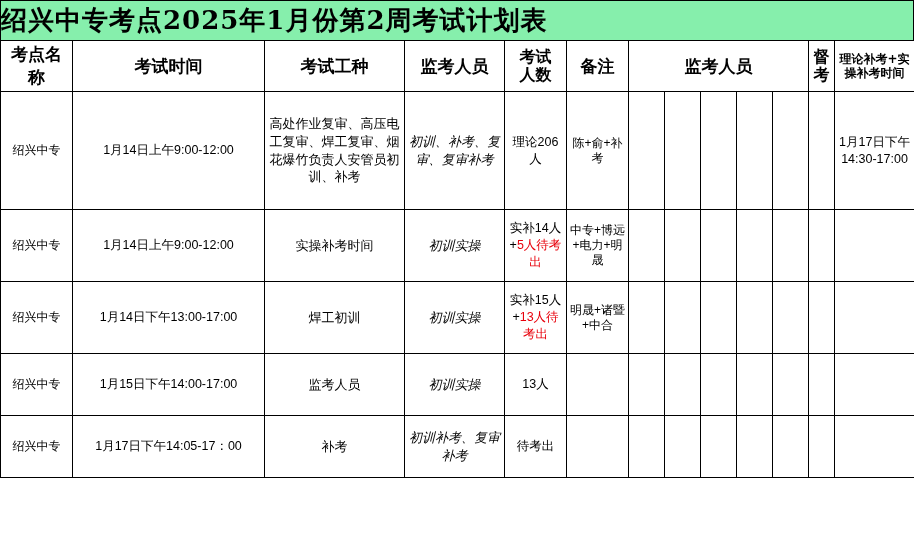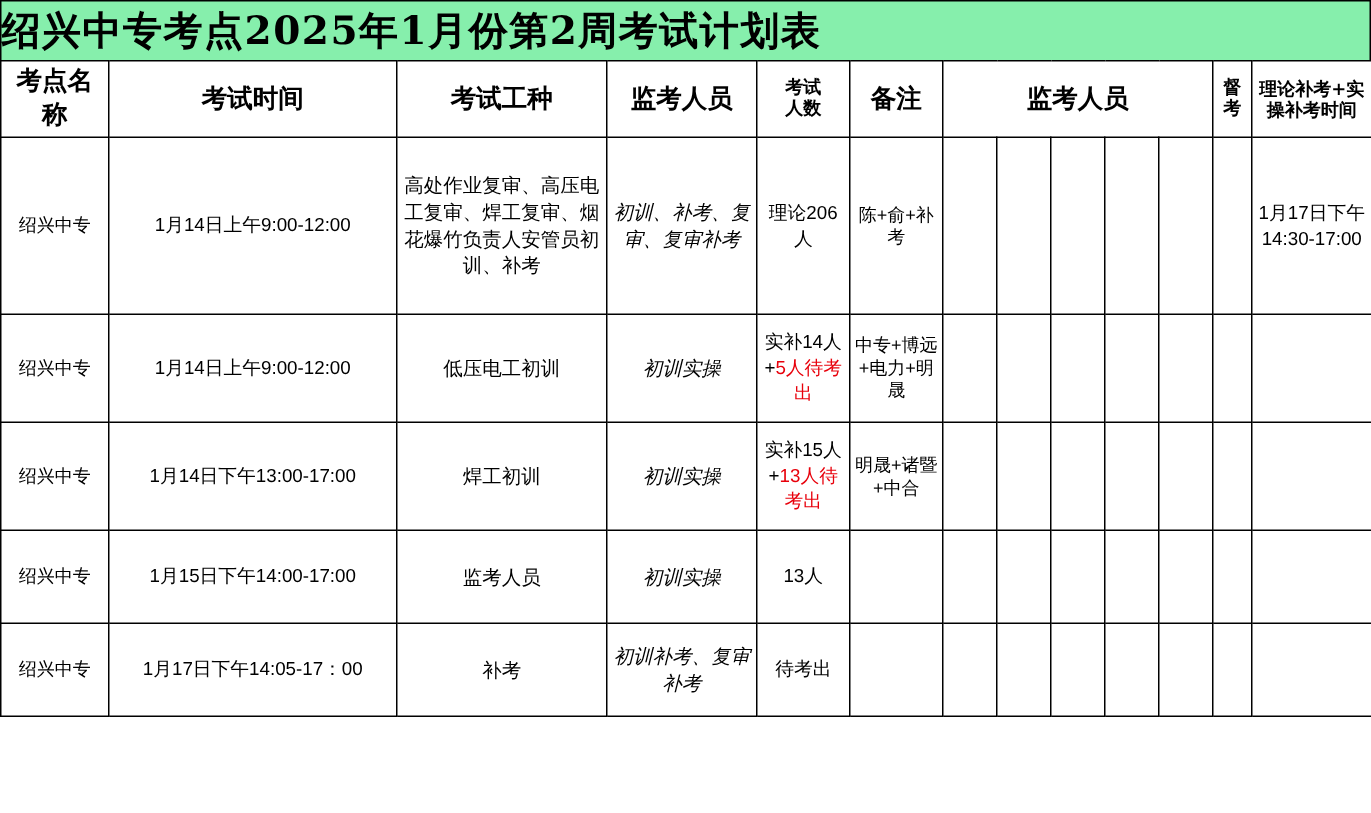--- a/index.html
+++ b/index.html
@@ -49,21 +49,21 @@
     font-weight:bold;
     font-size:17px;
     height:46px;
   }
   thead th.small{
     font-size:12px;
     line-height:1.2;
     margin-left:12px;
   }
   thead th.narrow{
-    font-size:12px;
+    font-size:16px;
     line-height:1.15;
   }
   tbody td{
     font-family:"Liberation Sans","DejaVu Sans",sans-serif;
   }
   td.place{font-size:12px;white-space:nowrap;}
   td.time{font-size:12.5px;white-space:nowrap;}
   td.trade{font-size:13px;}
   td.type{font-size:13px;font-style:italic;}
   td.count{font-size:12.5px;}
@@ -128,21 +128,21 @@
         <td></td>
         <td></td>
         <td></td>
         <td></td>
         <td></td>
         <td class="last">1月17日下午14:30-17:00</td>
       </tr>
       <tr class="r2">
         <td class="place">绍兴中专</td>
         <td class="time">1月14日上午9:00-12:00</td>
-        <td class="trade">低压电工初训</td>
+        <td class="trade">实操补考时间</td>
         <td class="type">初训实操</td>
         <td class="count"><span>实补14人 +</span><span class="red">5人待考出</span></td>
         <td class="remark">中专+博远+电力+明晟</td>
         <td></td>
         <td></td>
         <td></td>
         <td></td>
         <td></td>
         <td></td>
         <td class="last"></td>

